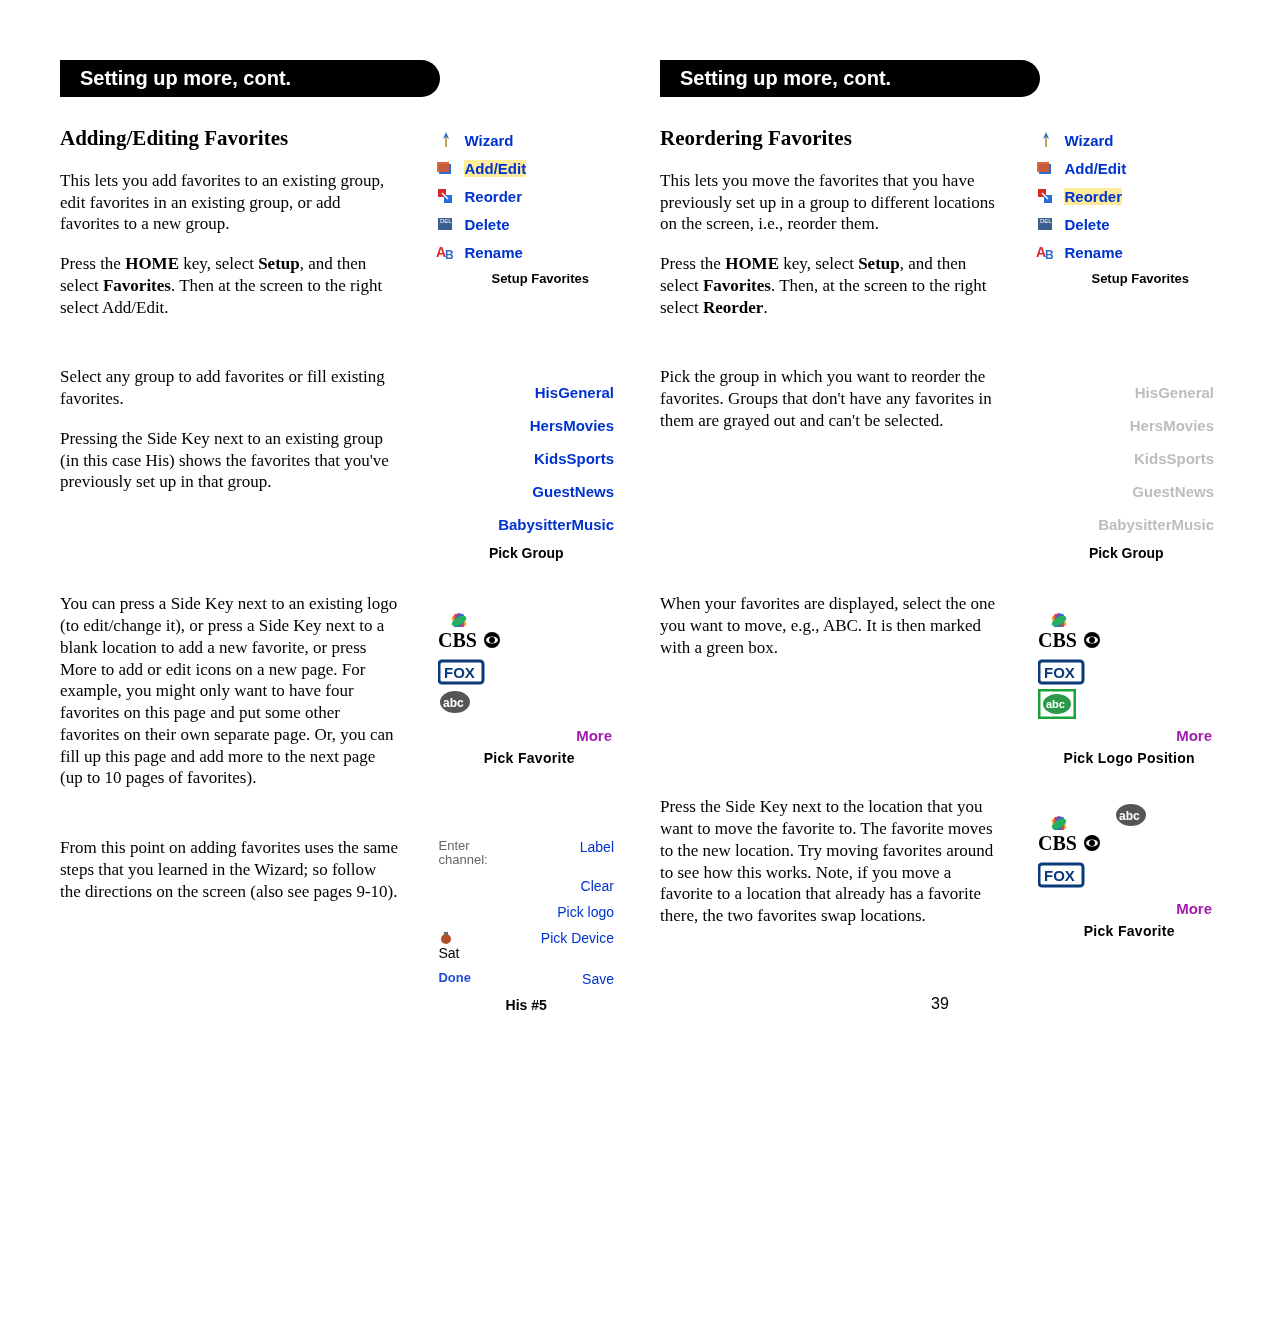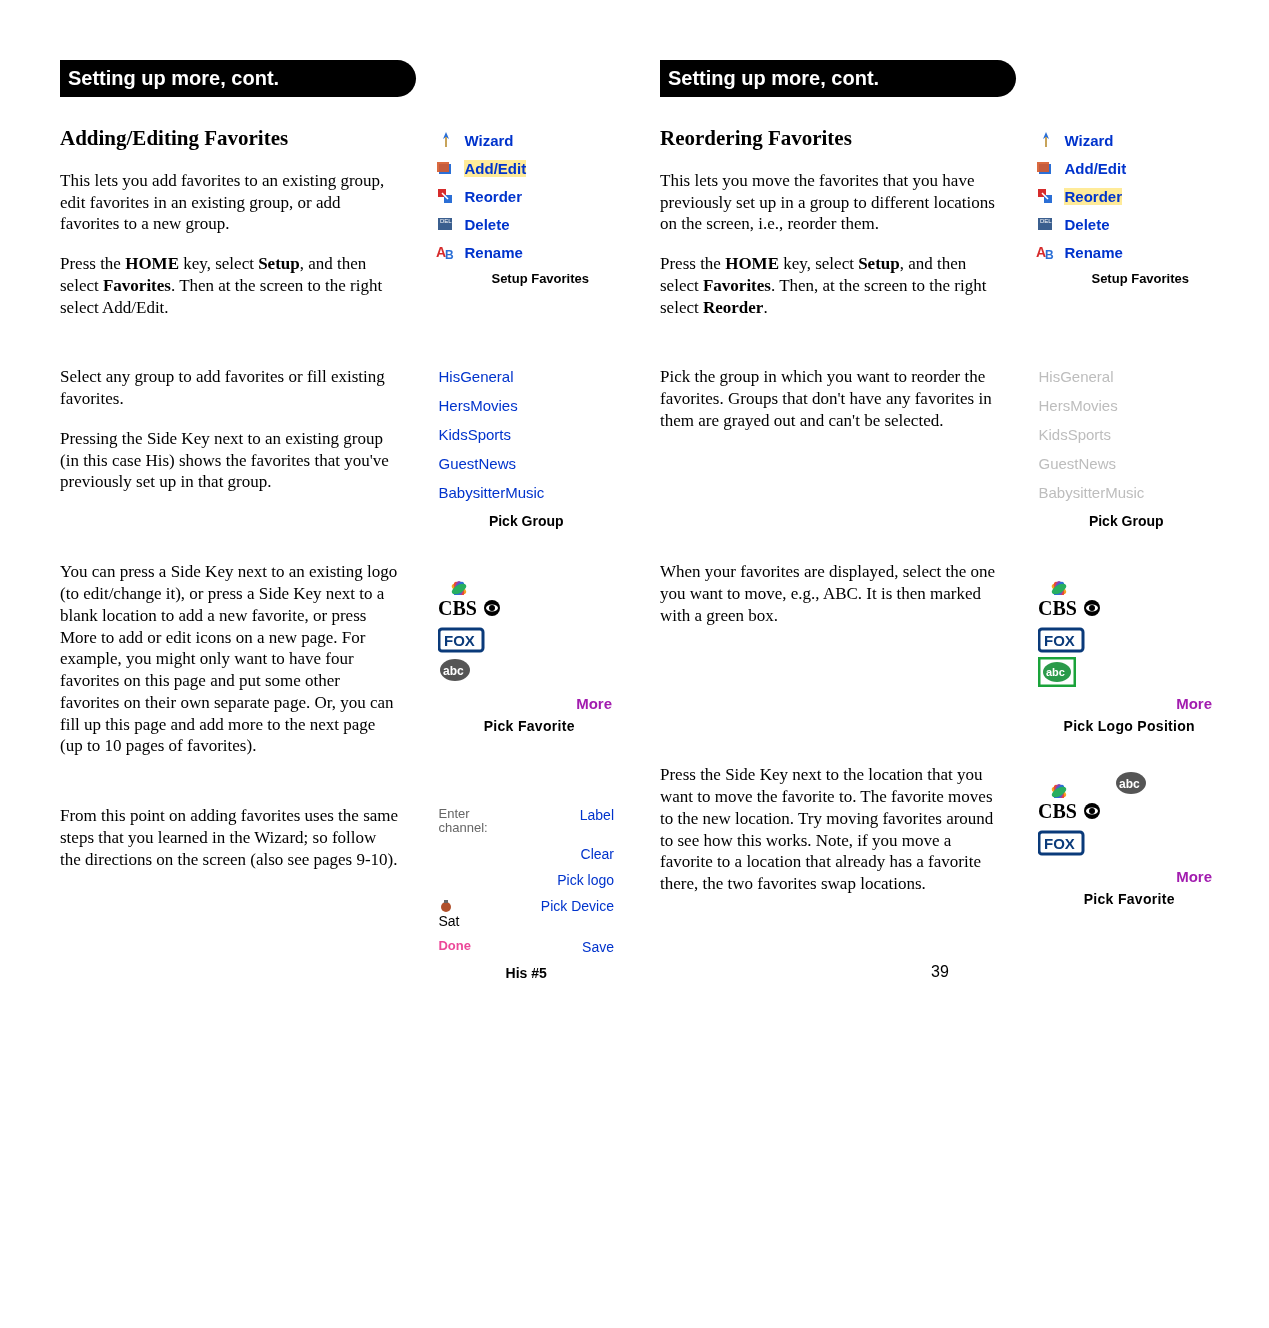--- a/index.html
+++ b/index.html
@@ -21,21 +21,21 @@
   display: flex;
   flex-direction: column;
 }
 
 .header-pill {
   background: #000;
   color: #fff;
   font-family: Arial, Helvetica, sans-serif;
   font-weight: bold;
   font-size: 20px;
-  padding: 7px 8px;
+  padding: 7px 20px;
   border-top-right-radius: 20px;
   border-bottom-right-radius: 20px;
   width: 340px;
   margin-bottom: 28px;
 }
 
 .section {
   display: flex;
   gap: 32px;
   margin-bottom: 30px;
@@ -88,25 +88,26 @@
   font-size: 13px;
   text-align: center;
   padding-left: 26px;
 }
 
 .two-col-list {
   padding: 2px 6px;
 }
 .two-col-list .row {
   display: flex;
-  justify-content: flex-start;
+  justify-content: flex-end;
   color: #0033cc;
-  font-weight: normal;
+  font-weight: bold;
   font-size: 15px;
   margin-bottom: 12px;
+  margin-top: 16px;
 }
 .two-col-list .row.gray span { color: #bdbdbd; }
 .two-col-list .row span.gray { color: #bdbdbd; }
 .two-col-list .footer {
   color: #000;
   font-weight: bold;
   text-align: center;
   font-size: 14px;
 }
 
@@ -346,21 +347,21 @@
       <span class="right">Pick logo</span>
     </div>
             <div class="row sat-row">
       <span class="left"><svg width="16" height="16">
                   <circle cx="8" cy="9" r="5" fill="#b0502b"></circle>
                   <rect x="6" y="2" width="4" height="3" fill="#666"></rect>
                 </svg>Sat</span>
       <span class="right">Pick Device</span>
     </div>
             <div class="row">
-      <span class="left" style="color:#ec4899;font-weight:bold;">Done</span>
+      <span class="left" style="color:#1d4ed8;font-weight:bold;">Done</span>
       <span class="right">Save</span>
     </div>
             <div class="footer">His #5</div>
           </div>
         </div>
       </div>
     </div>
   <div class="column" id="col-right">
       <div class="header-pill">Setting up more, cont.</div>
       <div class="section">

